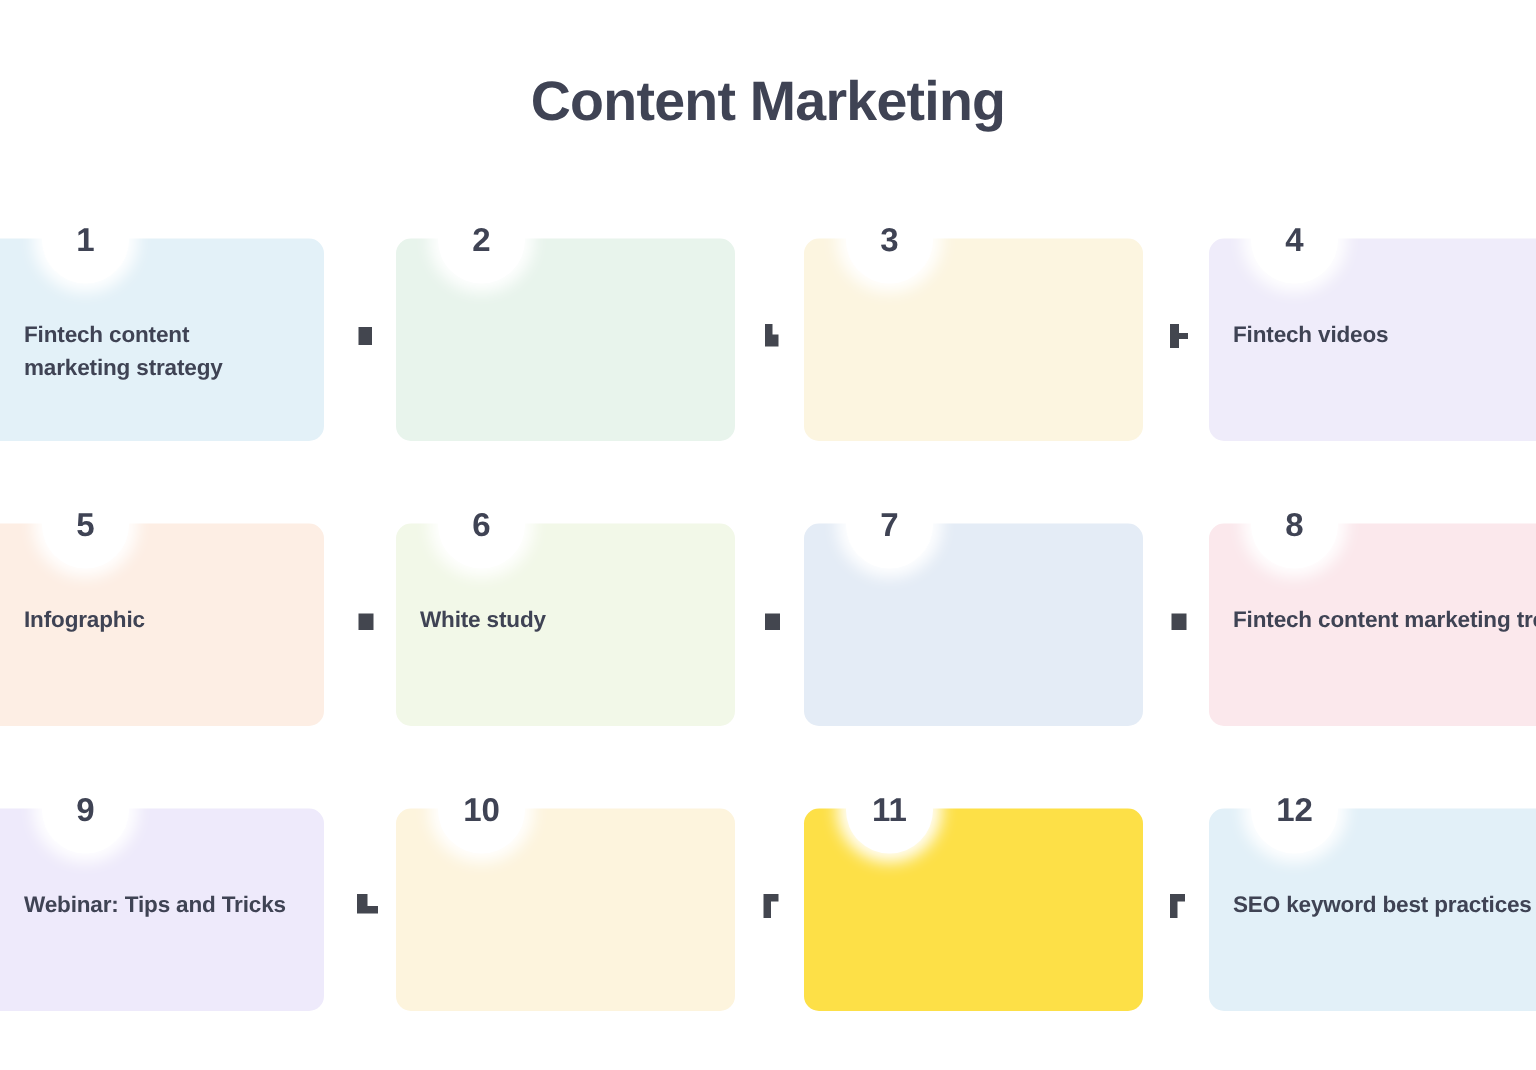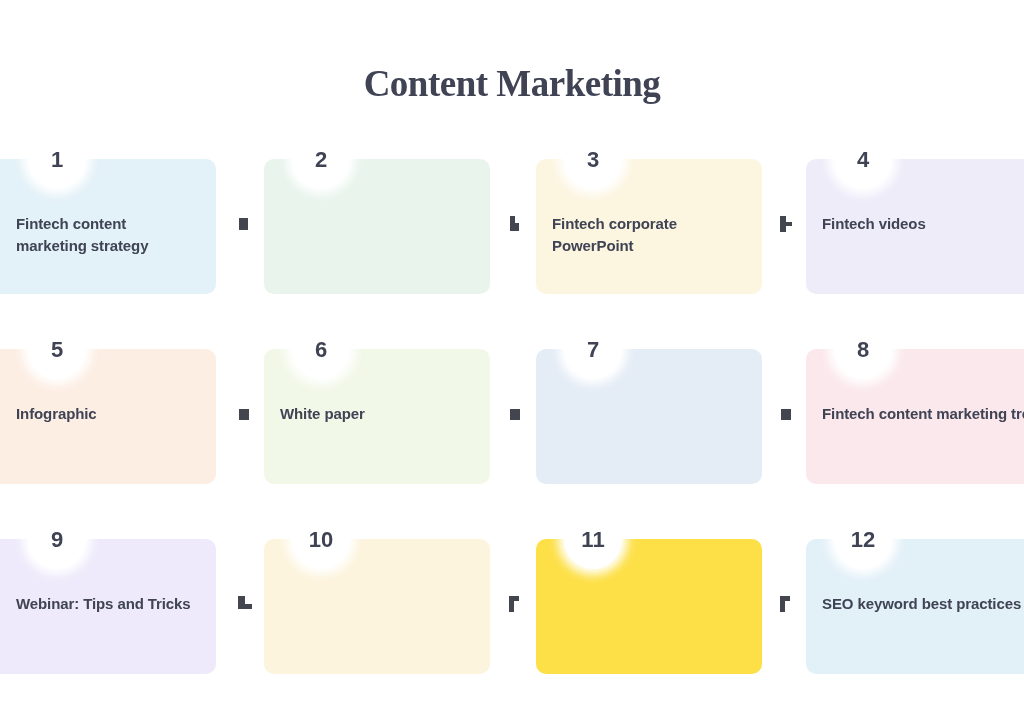--- a/index.html
+++ b/index.html
@@ -14,24 +14,23 @@
     font-family: "Liberation Sans", "DejaVu Sans", sans-serif;
     position: relative;
   }
 
   #page-title {
     text-align: center;
     font-size: 37px;
     font-weight: bold;
     color: #3f4354;
     letter-spacing: -0.5px;
-    margin: 16px;
+    margin: 0;
     padding-top: 48px;
     line-height: 1.1;
-    font-family: Liberation Serif, serif;
   }
 
   .grid {
     position: absolute;
     top: 131px;
     left: 0;
     width: 1024px;
   }
 
   .row {
@@ -115,21 +114,20 @@
     <div class="card col2" style="background: rgb(232, 244, 236);">
       <div class="badge">2</div>
     </div>
     <div class="connector conn-b">
       <svg width="22" height="22" viewBox="0 0 22 22">
           <path d="M5 3 h5 v7 h4 v8 h-9 z" fill="currentColor"></path>
         </svg>
     </div>
     <div class="card col3" style="background: rgb(252, 245, 224);">
       <div class="badge">3</div>
-      <div class="card-label">Fintech corporate PowerPoint</div>
     </div>
     <div class="connector conn-c">
       <svg width="22" height="22" viewBox="0 0 22 22">
           <path d="M4 3 h6 v6 h6 v4 h-6 v6 h-6 z" fill="currentColor"></path>
         </svg>
     </div>
     <div class="card col4" style="background: rgb(239, 236, 250);">
       <div class="badge">4</div>
       <div class="card-label">Fintech videos</div>
     </div>
@@ -140,21 +138,21 @@
       <div class="badge">5</div>
       <div class="card-label">Infographic</div>
     </div>
     <div class="connector conn-a">
       <svg width="22" height="22" viewBox="0 0 22 22">
           <rect x="5" y="6" width="10" height="11" fill="currentColor"></rect>
         </svg>
     </div>
     <div class="card col2" style="background: rgb(242, 248, 232);">
       <div class="badge">6</div>
-      <div class="card-label">White paper</div>
+      <div class="card-label">White study</div>
     </div>
     <div class="connector conn-b">
       <svg width="22" height="22" viewBox="0 0 22 22">
           <rect x="5" y="6" width="10" height="11" fill="currentColor"></rect>
         </svg>
     </div>
     <div class="card col3" style="background: rgb(228, 236, 246);">
       <div class="badge">7</div>
     </div>
     <div class="connector conn-c">

